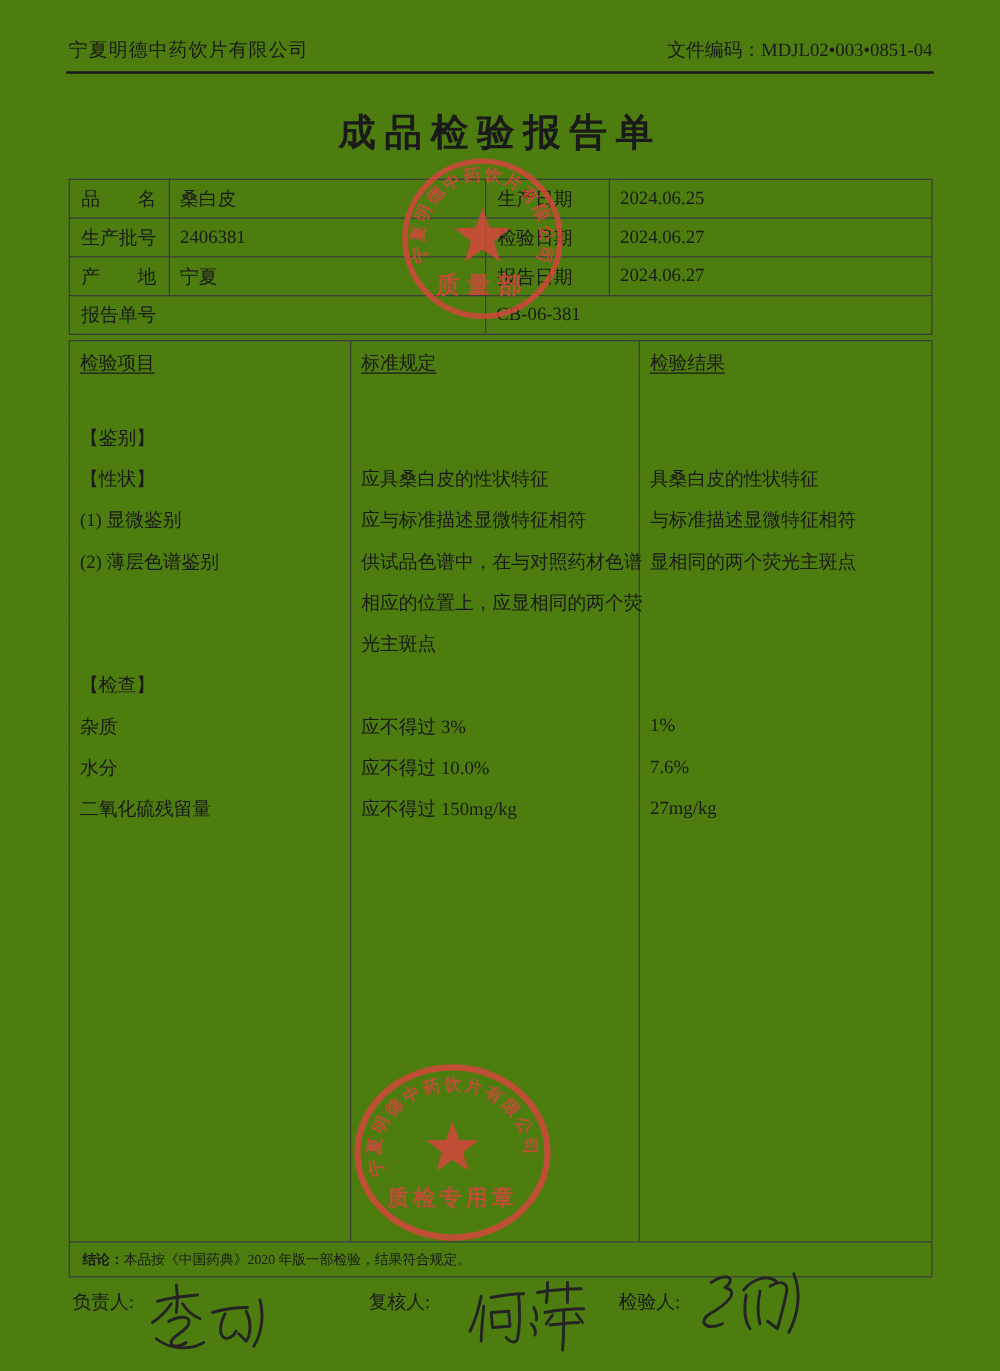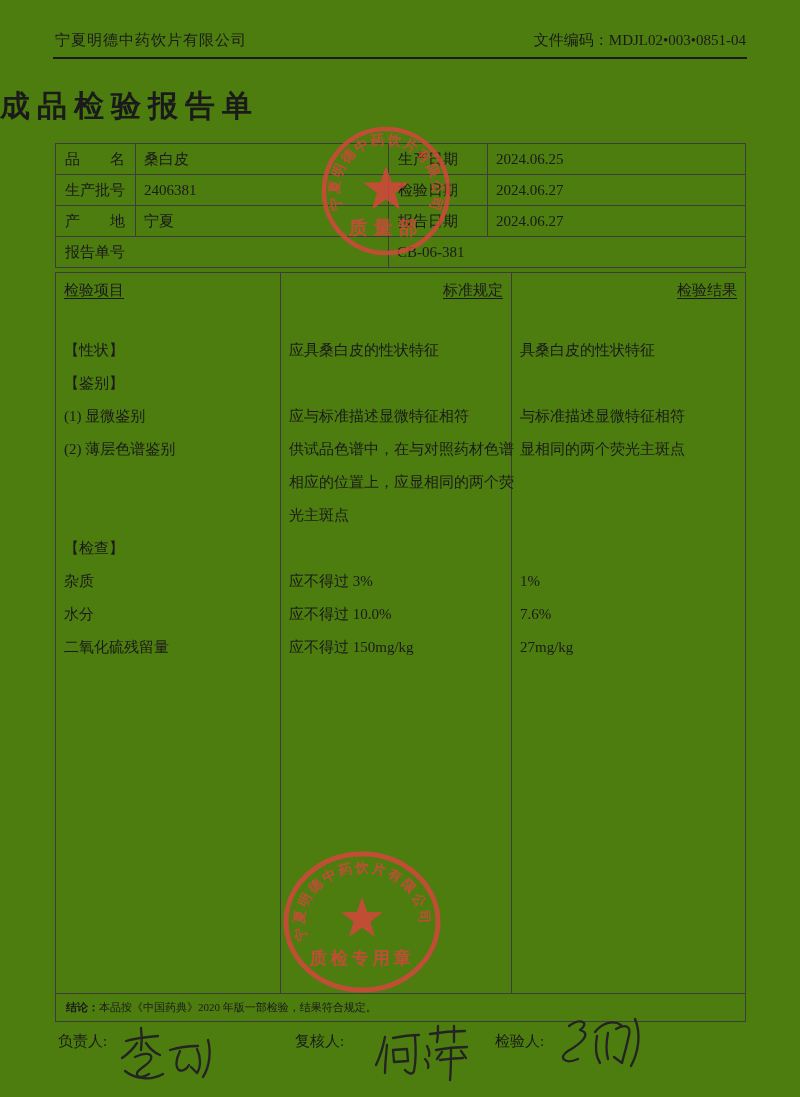--- a/index.html
+++ b/index.html
@@ -8,40 +8,40 @@
          font-family:"Liberation Serif","DejaVu Serif",serif; color:#1a1a1a; }
   .page { position:absolute; left:0; top:0; width:800px; height:1097px;
           background:#4d7c0f; overflow:hidden; }
 
   
   .hdr-company { position:absolute; left:55px; top:31px; font-size:15px; letter-spacing:1px; }
   .hdr-code    { position:absolute; right:54px; top:31px; font-size:15px; }
   .hdr-rule    { position:absolute; left:53px; top:57px; width:694px; height:2px; background:#1a1a1a; }
 
   
-  .title { position:absolute; left:0; top:86px; width:100%; text-align:left;
+  .title { position:absolute; left:0; top:86px; width:100%; text-align:center;
            font-size:30px; font-weight:bold; letter-spacing:7px; }
 
   
   table { border-collapse:collapse; table-layout:fixed;padding-left:24px; }
   .info-table { position:absolute; left:55px; top:143px; width:690px;
                 font-size:15px; }
   .info-table td { border:1px solid #3c3c3c; height:31px; padding:0 8px;
                    white-space:nowrap; overflow:hidden; }
   .info-table td.lbl { padding-left:9px; }
 
   .insp-table { position:absolute; left:55px; top:272px; width:690px; font-size:15px; }
   .insp-table td, .insp-table th { border-left:1px solid #3c3c3c; border-right:1px solid #3c3c3c;
                    padding:0 8px; vertical-align:middle; font-weight:normal;
                    white-space:nowrap; overflow:visible; }
   .insp-table { border:1.5px solid #3c3c3c; }
   .insp-table th { height:36px; vertical-align:middle; }
   .insp-table th span { text-decoration:underline; text-underline-offset:3px; }
   .th-item { text-align:left; }
-  .th-mid, .th-res { text-align:right; }
+  .th-mid, .th-res { text-align:left; }
   .insp-table tr.spacer td { height:25px; }
   .insp-table tr.line td { height:33px; }
   .insp-table tr.filler td { height:330px; }
   .insp-table tr.conclusion td { border-top:1px solid #3c3c3c; height:28px;
                                  font-size:11px; padding-left:10px; }
   .concl-label { font-weight:bold; }
 
   
   .sig-label { position:absolute; top:1032px; font-size:15px; }
   .sig-label.l1 { left:58px; }
@@ -115,28 +115,28 @@
       <th class="th-item"><span>检验项目</span></th>
       <th class="th-mid"><span>标准规定</span></th>
       <th class="th-res"><span>检验结果</span></th>
     </tr>
     <tr class="spacer">
           <td></td>
           <td></td>
           <td></td>
         </tr>
     <tr class="line">
+      <td>【鉴别】</td>
+      <td></td>
+      <td></td>
+    </tr>
+    <tr class="line">
       <td>【性状】</td>
       <td>应具桑白皮的性状特征</td>
       <td>具桑白皮的性状特征</td>
-    </tr>
-    <tr class="line">
-      <td>【鉴别】</td>
-      <td></td>
-      <td></td>
     </tr>
     <tr class="line">
       <td>(1) 显微鉴别</td>
       <td>应与标准描述显微特征相符</td>
       <td>与标准描述显微特征相符</td>
     </tr>
     <tr class="line">
       <td>(2) 薄层色谱鉴别</td>
       <td>供试品色谱中，在与对照药材色谱</td>
       <td>显相同的两个荧光主斑点</td>

